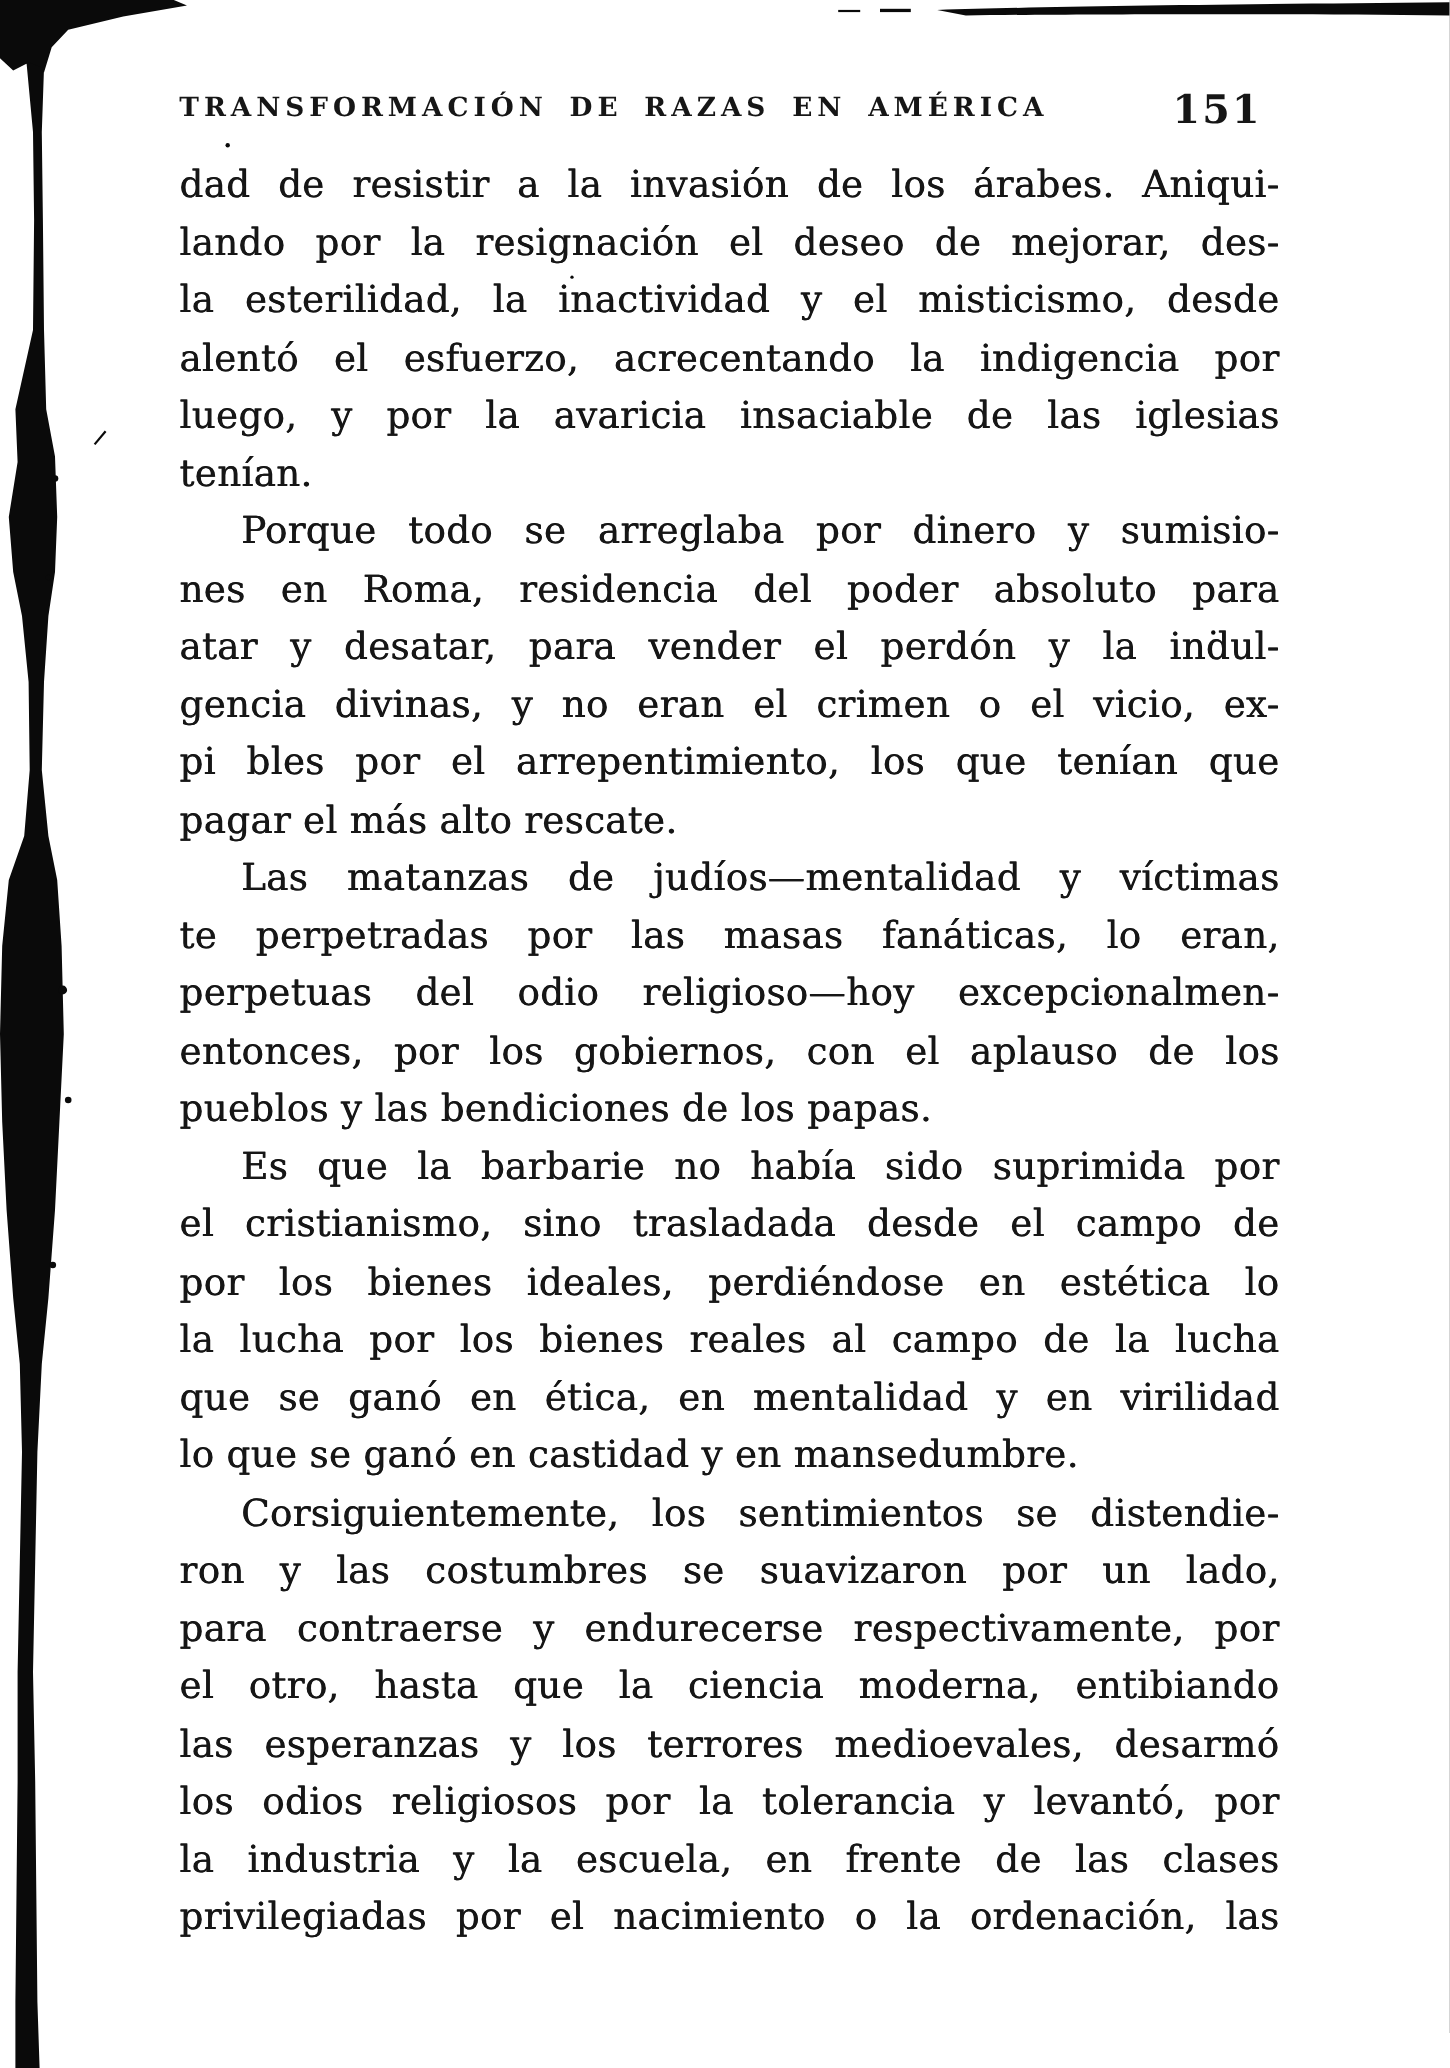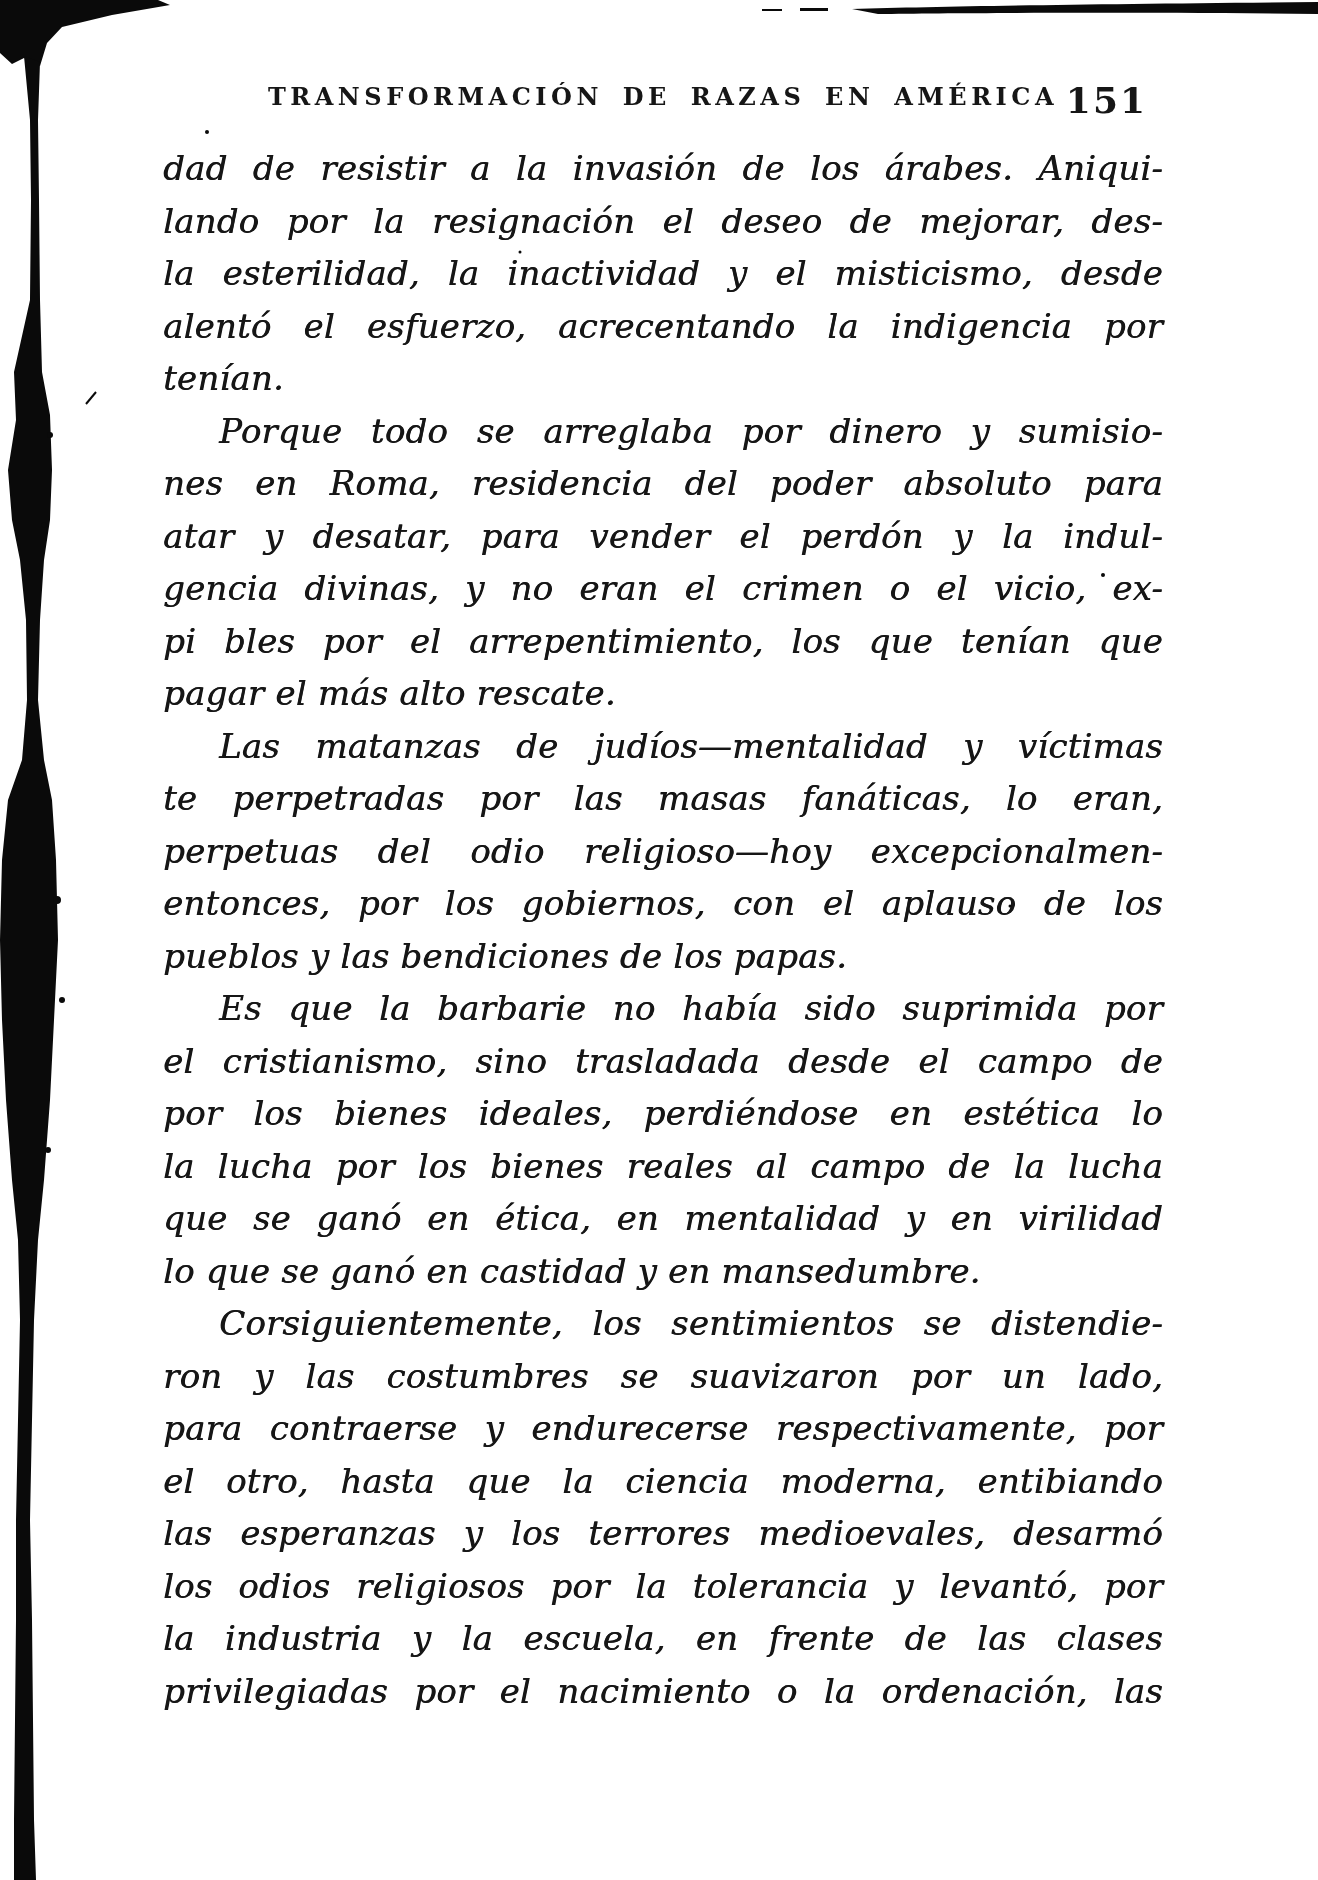--- a/index.html
+++ b/index.html
@@ -26,21 +26,20 @@
     pointer-events:none;
   }
   .running-header{
     position:absolute;
     left:163px;
     top:82px;
     width:1000px;
     height:44px;
   }
   .header-title{
-    text-align:center;
     font-weight:bold;
     font-size:24px;
     letter-spacing:4.5px;
     word-spacing:7px;
     white-space:nowrap;
     color:var(--ink);
   }
   .page-number{
     position:absolute;
     right:16px;
@@ -48,21 +47,20 @@
     font-size:36px;
     font-weight:bold;
     letter-spacing:2px;
     color:var(--ink);
   }
   .body-text{
     position:absolute;
     left:163px;
     top:142px;
     width:1000px;
-    font-style:italic;
   }
   .para{margin:0;padding:0;}
   .line{
     font-size:34px;
     line-height:52.5px;
     letter-spacing:0.2px;
     text-align:justify;
     text-align-last:justify;
     text-justify:inter-word;
     text-shadow:0.45px 0 0 currentColor;
@@ -115,20 +113,21 @@
     <div class="header-title">TRANSFORMACIÓN DE RAZAS EN AMÉRICA</div>
     <div class="page-number">151</div>
   </header>
 
   <main class="body-text" id="body-text">
       <div class="para">
         <div class="line">dad de resistir a la invasión de los árabes. Aniqui-</div>
         <div class="line">lando por la resignación el deseo de mejorar, des-</div>
         <div class="line">la esterilidad, la inactividad y el misticismo, desde</div>
         <div class="line">alentó el esfuerzo, acrecentando la indigencia por</div>
+        <div class="line">luego, y por la avaricia insaciable de las iglesias</div>
         <div class="line flush">tenían.</div>
       </div>
       <div class="para">
         <div class="line indent">Porque todo se arreglaba por dinero y sumisio-</div>
         <div class="line">nes en Roma, residencia del poder absoluto para</div>
         <div class="line">atar y desatar, para vender el perdón y la indul-</div>
         <div class="line">gencia divinas, y no eran el crimen o el vicio, ex-</div>
         <div class="line">pi bles por el arrepentimiento, los que tenían que</div>
         <div class="line flush">pagar el más alto rescate.</div>
       </div>

